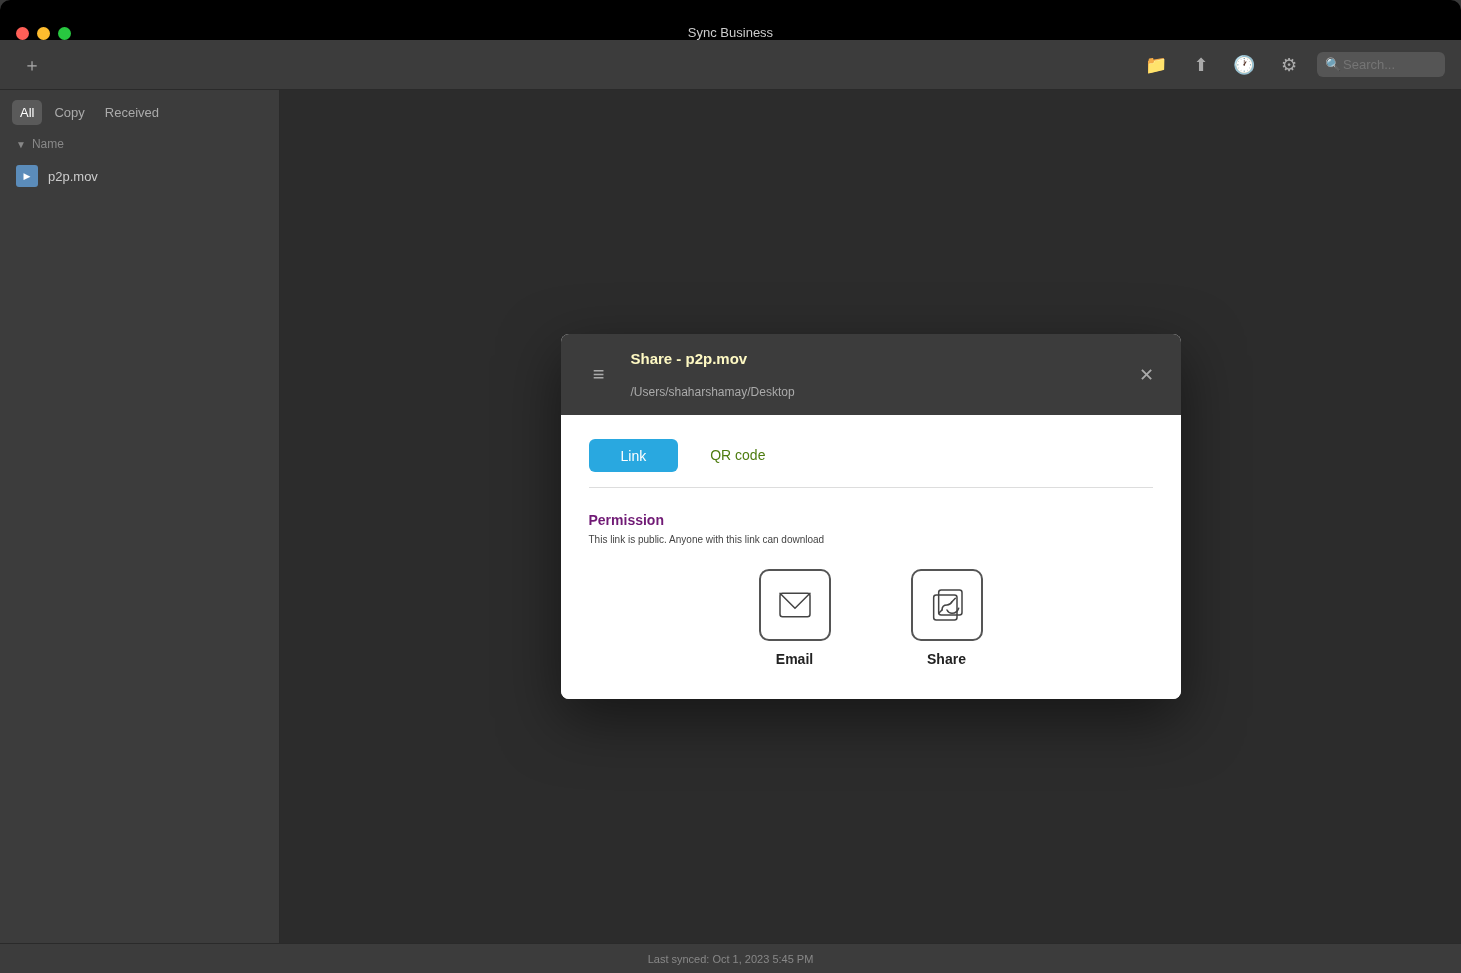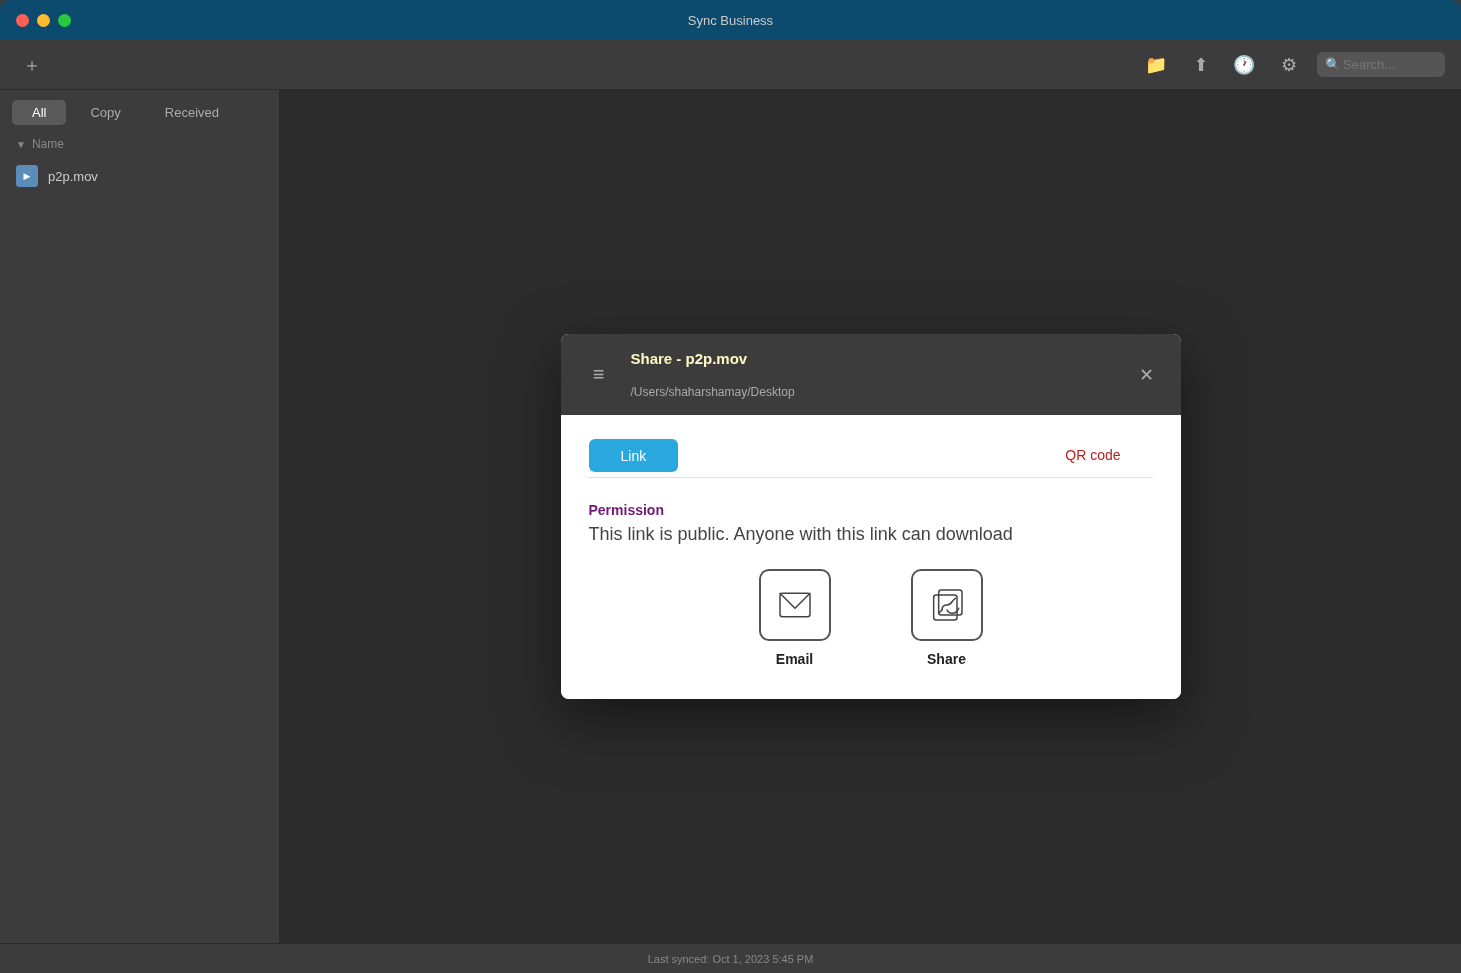--- a/index.html
+++ b/index.html
@@ -19,24 +19,24 @@
       height: 100%;
       background: #4a4a4a;
       border-radius: 10px;
       display: flex;
       flex-direction: column;
       position: relative;
     }
 
     .titlebar {
       height: 40px;
-      background: #0c4a6e;
+      background: #000000;
       border-radius: 10px 10px 0 0;
       display: flex;
-      align-items: center;
+      align-items: flex-end;
       justify-content: center;
       position: relative;
       flex-shrink: 0;
     }
 
     .traffic-lights {
       position: absolute;
       left: 16px;
       display: flex;
       gap: 8px;
@@ -133,21 +133,21 @@
       flex-shrink: 0;
     }
 
     .sidebar-tabs {
       display: flex;
       padding: 10px 12px 0;
       gap: 4px;
     }
 
     .sidebar-tab {
-      padding: 5px 20px;
+      padding: 5px 8px;
       border-radius: 5px;
       cursor: pointer;
       font-size: 13px;
       color: #aaaaaa;
       background: transparent;
       border: none;
     }
 
     .sidebar-tab.active {
       background: #5a5a5a;
@@ -283,54 +283,54 @@
 
     
     .dialog-body {
       background: #ffffff;
       padding: 24px 28px 32px;
     }
 
     
     .tab-row {
       display: flex;
-      justify-content: space-between;
+      justify-content: flex-start;
       margin-bottom: 24px;
       border-bottom: 1px solid #ddd;
-      padding-bottom: 6px;
+      padding-bottom: 16px;
     }
 
     .tab-btn {
       padding: 8px 32px;
       border: none;
       cursor: pointer;
       font-size: 14px;
       font-weight: 500;
       border-radius: 6px 6px 0 0;
       background: transparent;
-      color: #b91c1c;
+      color: #4d7c0f;
     }
 
     .tab-btn.active {
       background: #29a8e0;
       color: #ffffff;
       border-radius: 6px;
       margin-bottom: -1px;
     }
 
     
     .section-title {
       font-size: 14px;
       font-weight: 700;
       color: #701a75;
       margin-bottom: 6px;
     }
 
     .section-text {
-      font-size: 18px;
+      font-size: 10px;
       color: #444;
       margin-bottom: 24px;
     }
 
     
     .security-row {
       display: flex;
       align-items: center;
       gap: 8px;
       font-size: 13px;

